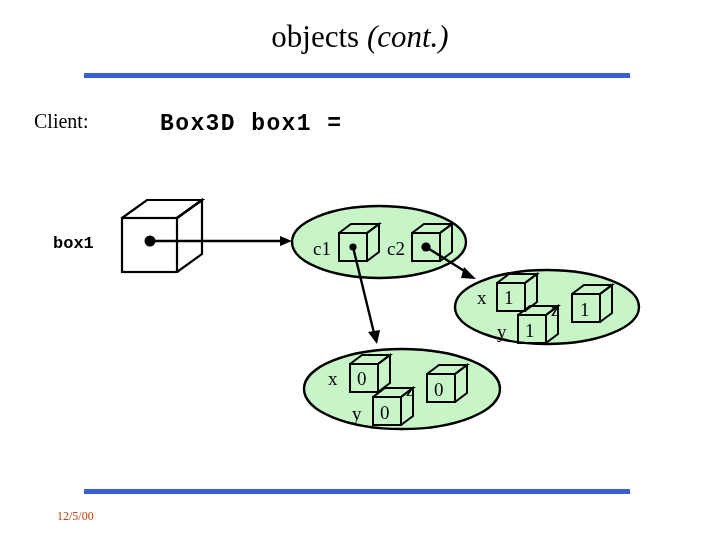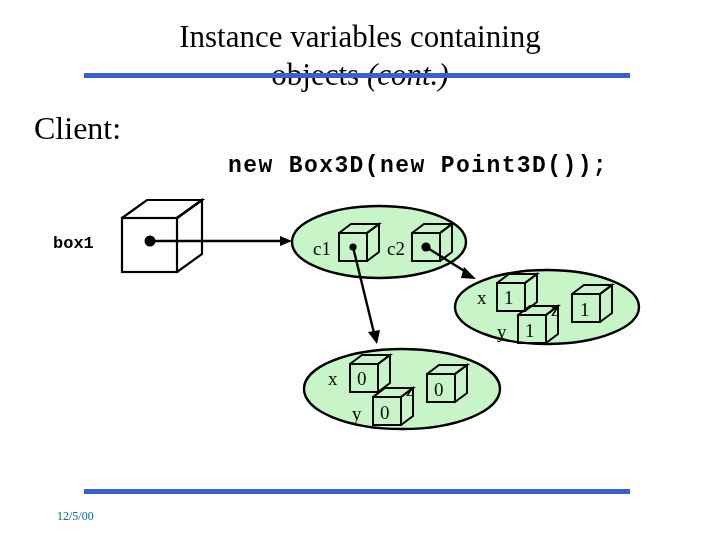--- a/index.html
+++ b/index.html
@@ -50,21 +50,21 @@
     width: 546px;
     height: 5px;
   }
 
   
   #client-label {
     position: absolute;
     left: 34px;
     top: 110px;
     font-family: "Liberation Serif", "DejaVu Serif", serif;
-    font-size: 32px;
+    font-size: 20px;
     color: #000000;
     white-space: pre;
   }
   .code-line {
     position: absolute;
     font-family: "Liberation Mono", "DejaVu Sans Mono", monospace;
     font-weight: bold;
     font-size: 23px;
     color: #000000;
     white-space: pre;
@@ -97,42 +97,41 @@
   }
   .cube-value {
     font-family: "Liberation Serif", "DejaVu Serif", serif;
     font-size: 19px;
     fill: #000000;
   }
 
   
   .footer-text {
     position: absolute;
-    color: #0369a1;
+    color: #c2410c;
     font-family: "Liberation Serif", "DejaVu Serif", serif;
     font-size: 12px;
     white-space: pre;
   }
   #footer-date  { left: 57px;  top: 509px; }
   #footer-center{ left: 0;     top: 509px; width: 720px; text-align: center; }
   #footer-page  { left: 0;     top: 509px; width: 676px; text-align: right; }
 </style>
 </head>
 <body>
 
 <div id="slide">
 
   <div id="title-block">
-    <div>Instance variables containing</div>
     <div><span>objects </span><span class="ital">(cont.)</span></div>
   </div>
   <div class="blue-rule" id="title-rule"></div>
 
   <div id="client-label">Client:</div>
-  <div class="code-line" id="code-line-2">new Box3D(new Point3D());</div>
+  <div class="code-line" id="code-line-1">Box3D box1 =</div>
 
   <div id="diagram">
     <svg width="720" height="540" viewBox="0 0 720 540" xmlns="http://www.w3.org/2000/svg">
 
       <ellipse cx="379" cy="242" rx="87" ry="36" fill="#C8F5C8" stroke="#000000" stroke-width="2.4"></ellipse>
 
       <ellipse cx="547" cy="307" rx="92" ry="37" fill="#C8F5C8" stroke="#000000" stroke-width="2.4"></ellipse>
 
       <ellipse cx="402" cy="389" rx="98" ry="40" fill="#C8F5C8" stroke="#000000" stroke-width="2.4"></ellipse>
 

